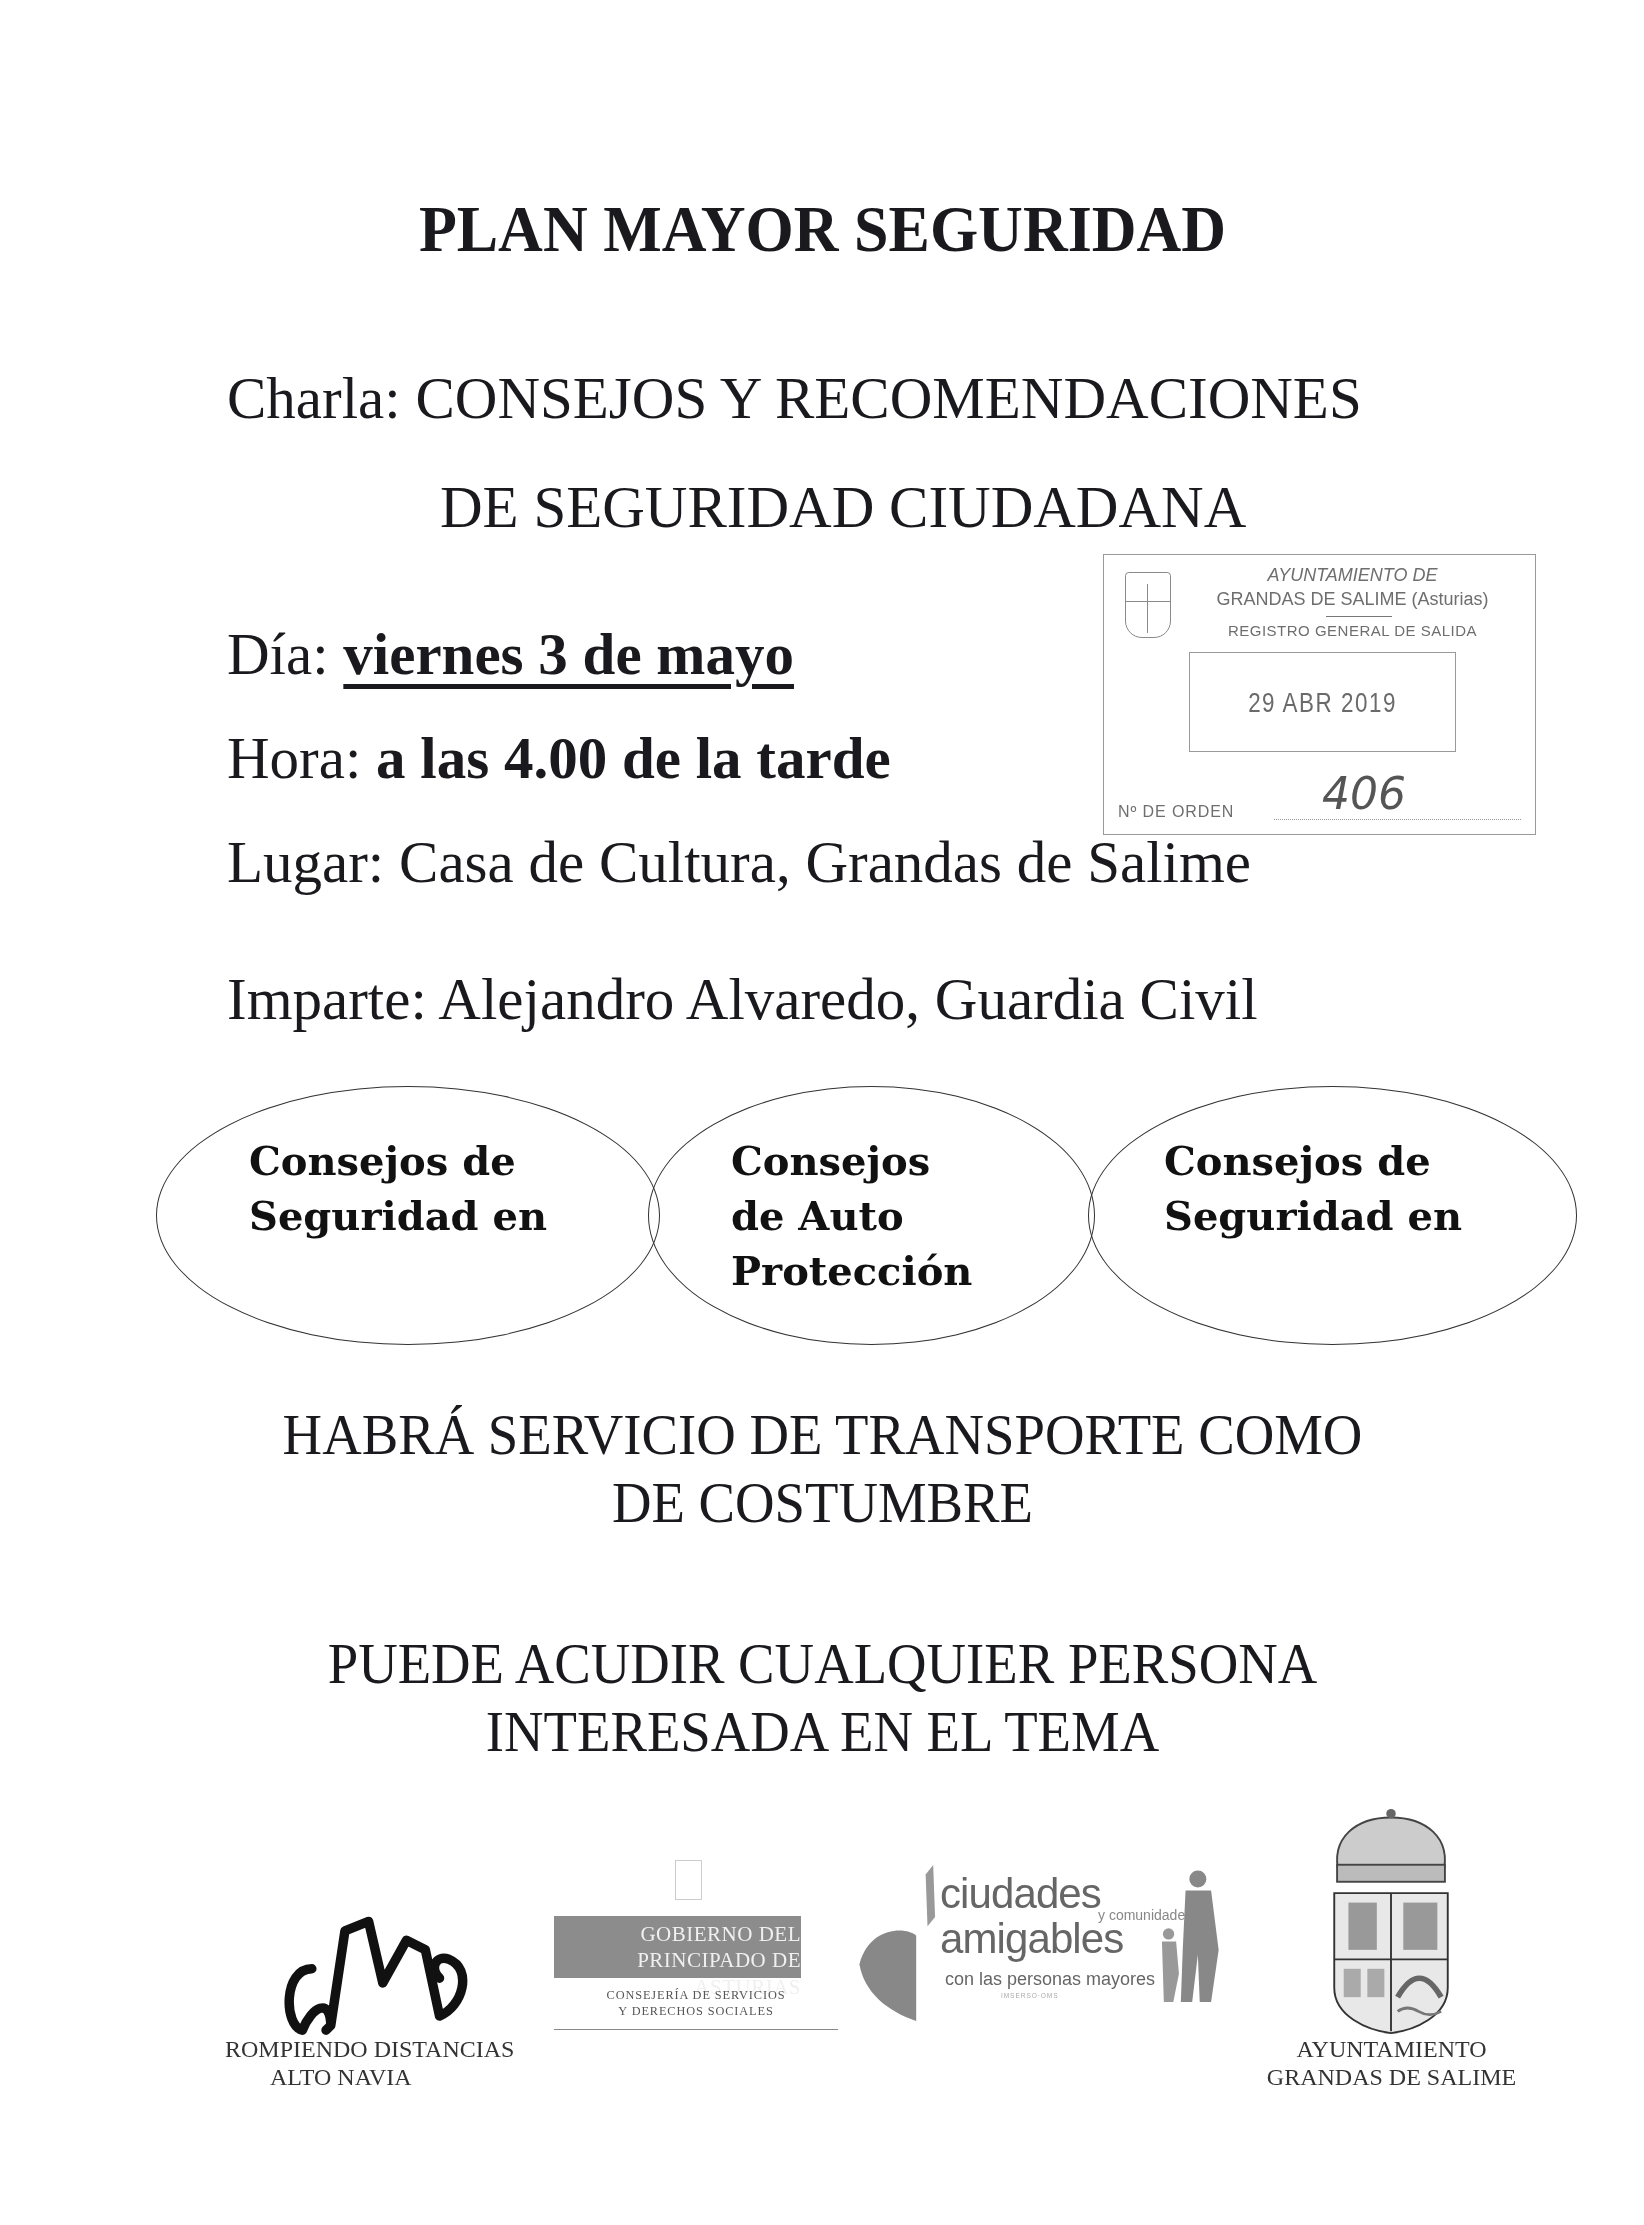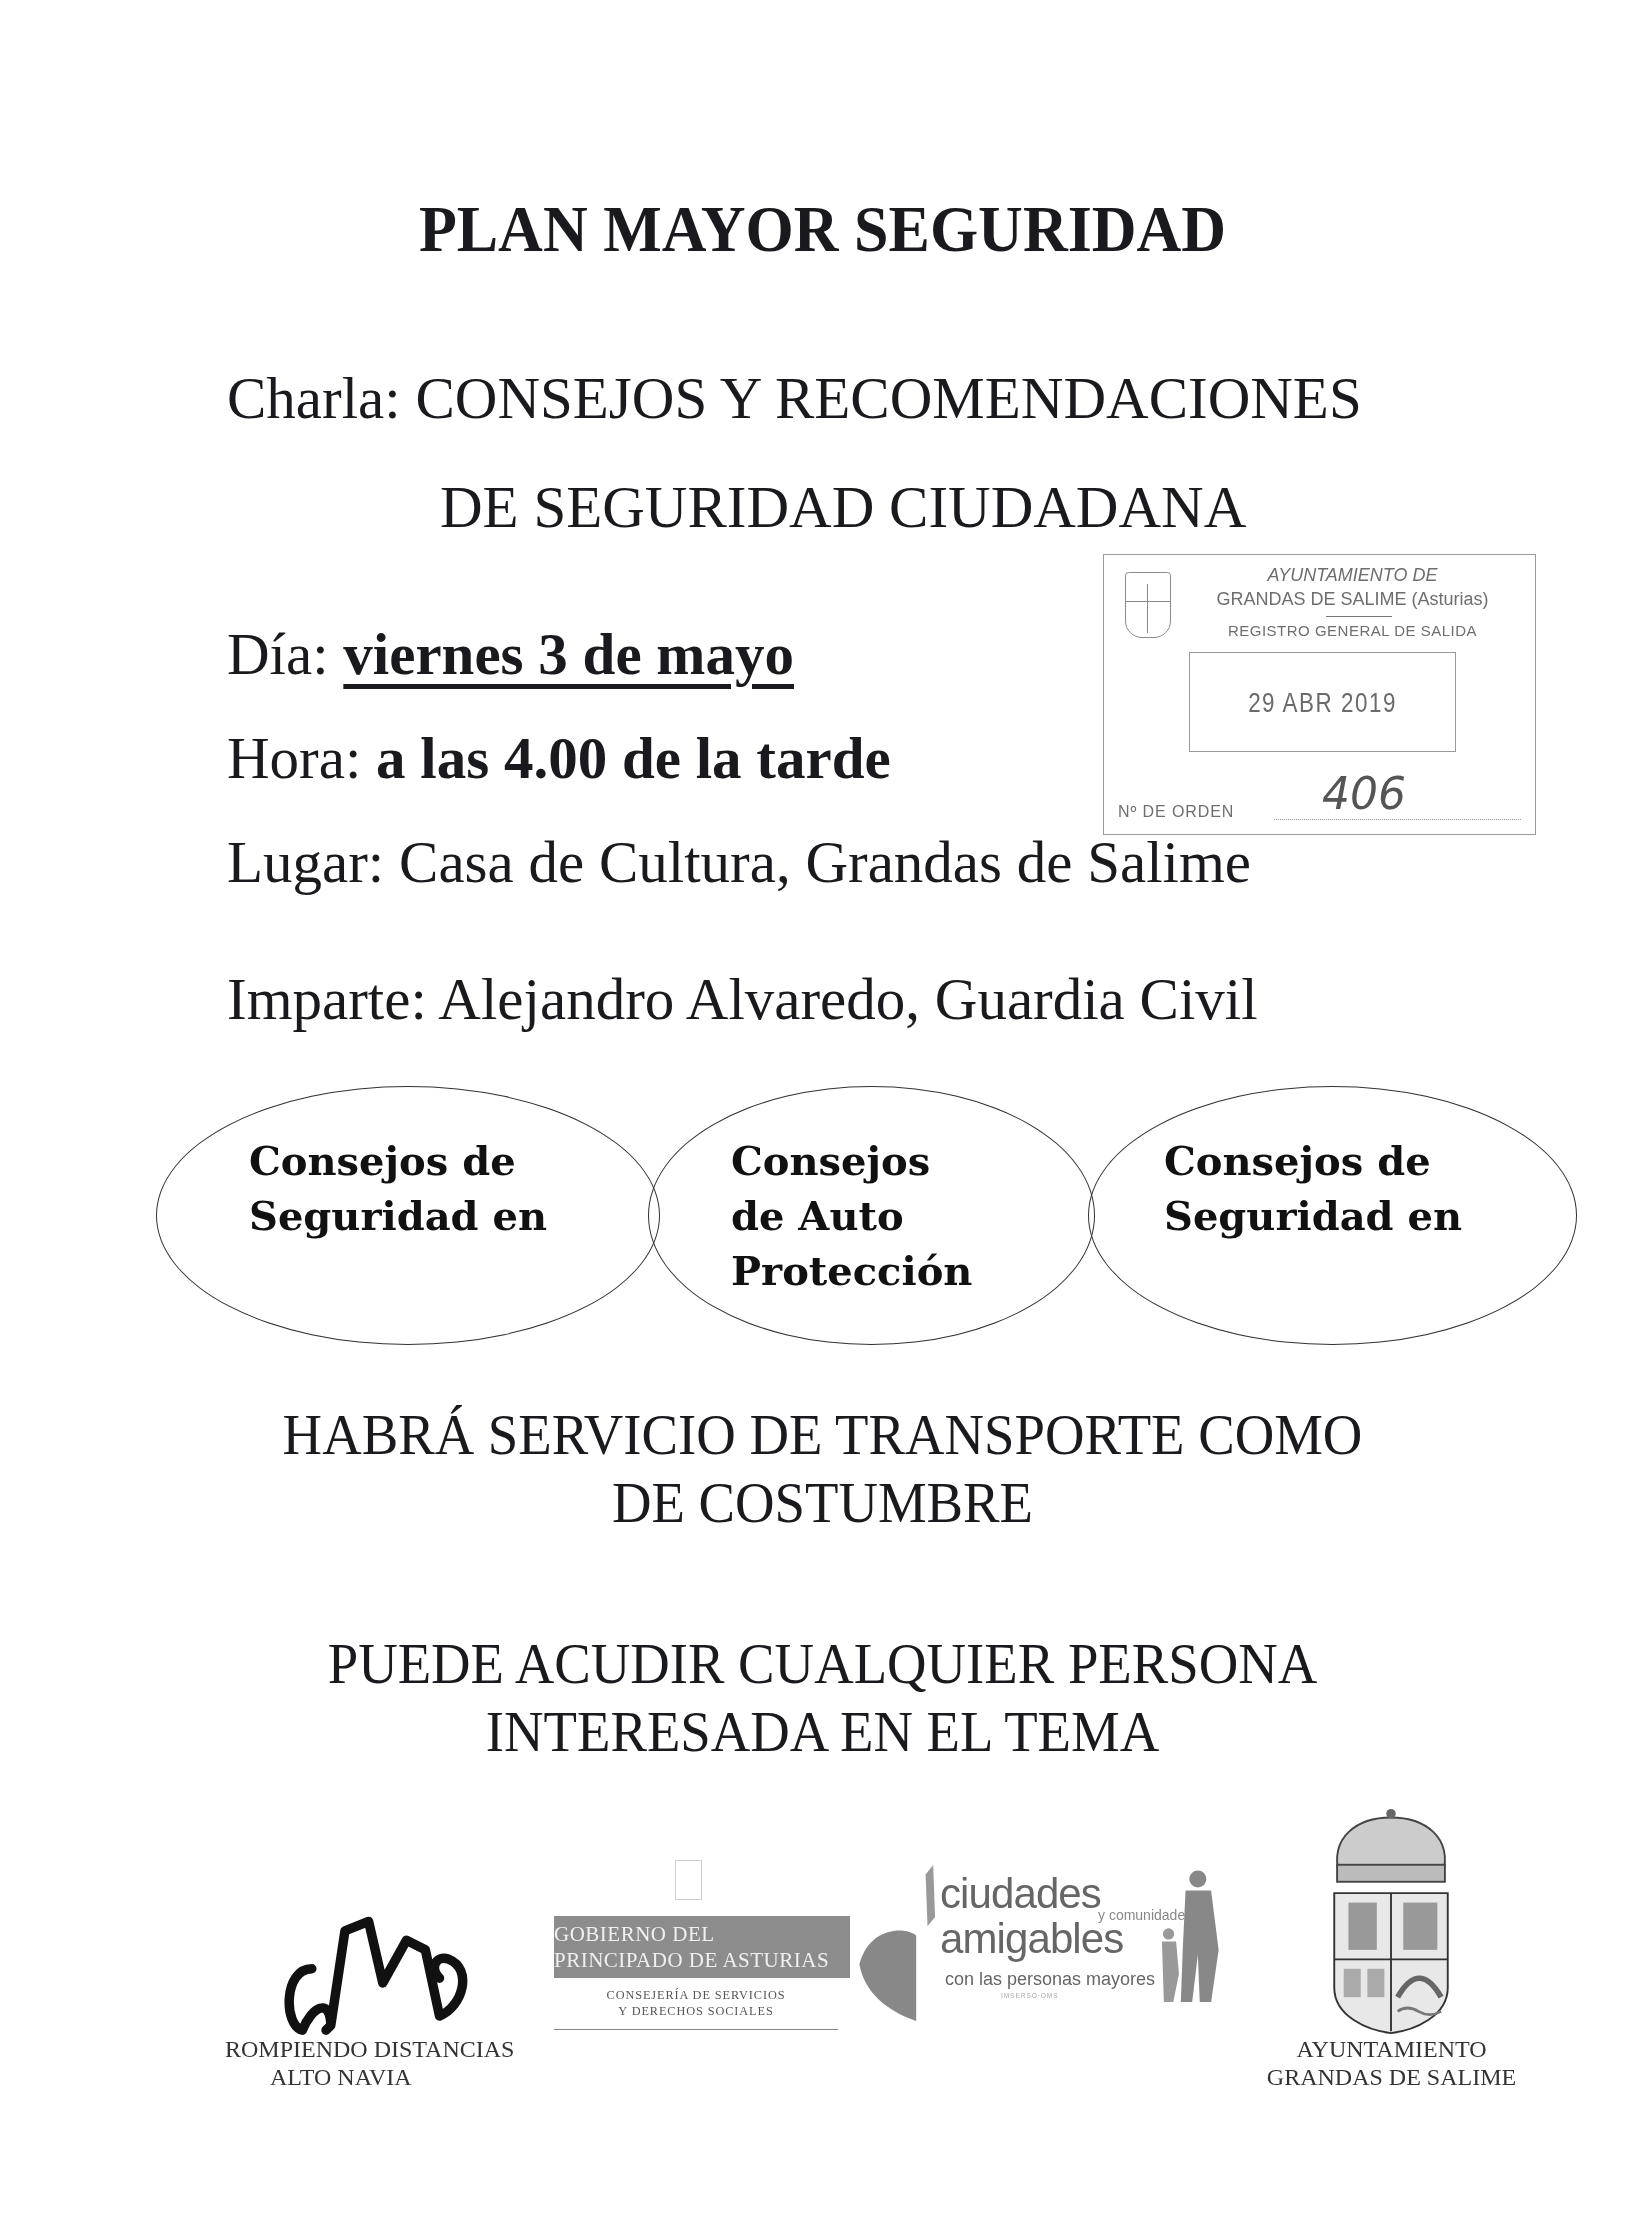--- a/index.html
+++ b/index.html
@@ -38,21 +38,21 @@
   .et2 { left: 575px; top: 47px; }
   .et3 { left: 1008px; top: 47px; }
   .center-line { left: 0; width: 1645px; text-align: center; font-size: 57px; line-height: 68px; transform: scaleX(0.96); }
   .transporte { top: 1401px; }
   .acudir { top: 1630px; }
   .logo-label { font-family: "Liberation Serif", serif; font-size: 24px; color: #333; text-align: center; line-height: 28px; white-space: nowrap; }
   .rmd-label { left: 225px; top: 2035px; text-align: left; }
   .rmd-label2 { left: 270px; top: 2063px; }
   .rmd-logo { left: 274px; top: 1893px; width: 227px; height: 142px; }
   .gob-crest { left: 675px; top: 1860px; width: 24.6px; height: 38px; border: 0.9px solid #ccc; }
-  .gob-box { left: 554px; top: 1916px; width: 296px; height: 62px; background: #8c8c8c; color: #f0f0f0; text-align: left; font-family: "Liberation Serif", serif; font-size: 21px; line-height: 26.5px; padding-top: 4.7px; box-sizing: border-box; letter-spacing: 0.5px; }
+  .gob-box { left: 554px; top: 1916px; width: 247px; height: 62px; background: #8c8c8c; color: #f0f0f0; text-align: right; font-family: "Liberation Serif", serif; font-size: 21px; line-height: 26.5px; padding-top: 4.7px; box-sizing: border-box; letter-spacing: 0.5px; }
   .gob-sub { left: 554px; top: 1987px; width: 284px; text-align: center; font-size: 12.3px; color: #555; line-height: 16px; letter-spacing: 0.9px; }
   .gob-rule { left: 554px; top: 2029px; width: 284px; border-top: 0.9px solid #888; }
   .ciudades { left: 850px; top: 1860px; width: 397px; height: 180px; }
   .ciu-t1 { position: absolute; left: 90px; top: 9.5px; font-family: "Liberation Sans", sans-serif; font-size: 42px; color: #666; letter-spacing: -0.9px; }
   .ciu-t2 { position: absolute; left: 90px; top: 55px; font-family: "Liberation Sans", sans-serif; font-size: 42px; color: #666; letter-spacing: -0.9px; }
   .ciu-small { position: absolute; left: 248px; top: 47px; font-family: "Liberation Sans", sans-serif; font-size: 14px; color: #888; }
   .ciu-t3 { position: absolute; left: 95px; top: 109px; font-family: "Liberation Sans", sans-serif; font-size: 18px; color: #666; }
   .ciu-t4 { position: absolute; left: 151px; top: 132px; font-family: "Liberation Sans", sans-serif; font-size: 6.6px; color: #aaa; letter-spacing: 0.9px; }
   .ayto-crest { left: 1320px; top: 1808px; width: 142px; height: 227px; }
   .ayto-label { left: 1259px; top: 2035px; width: 265px; }

